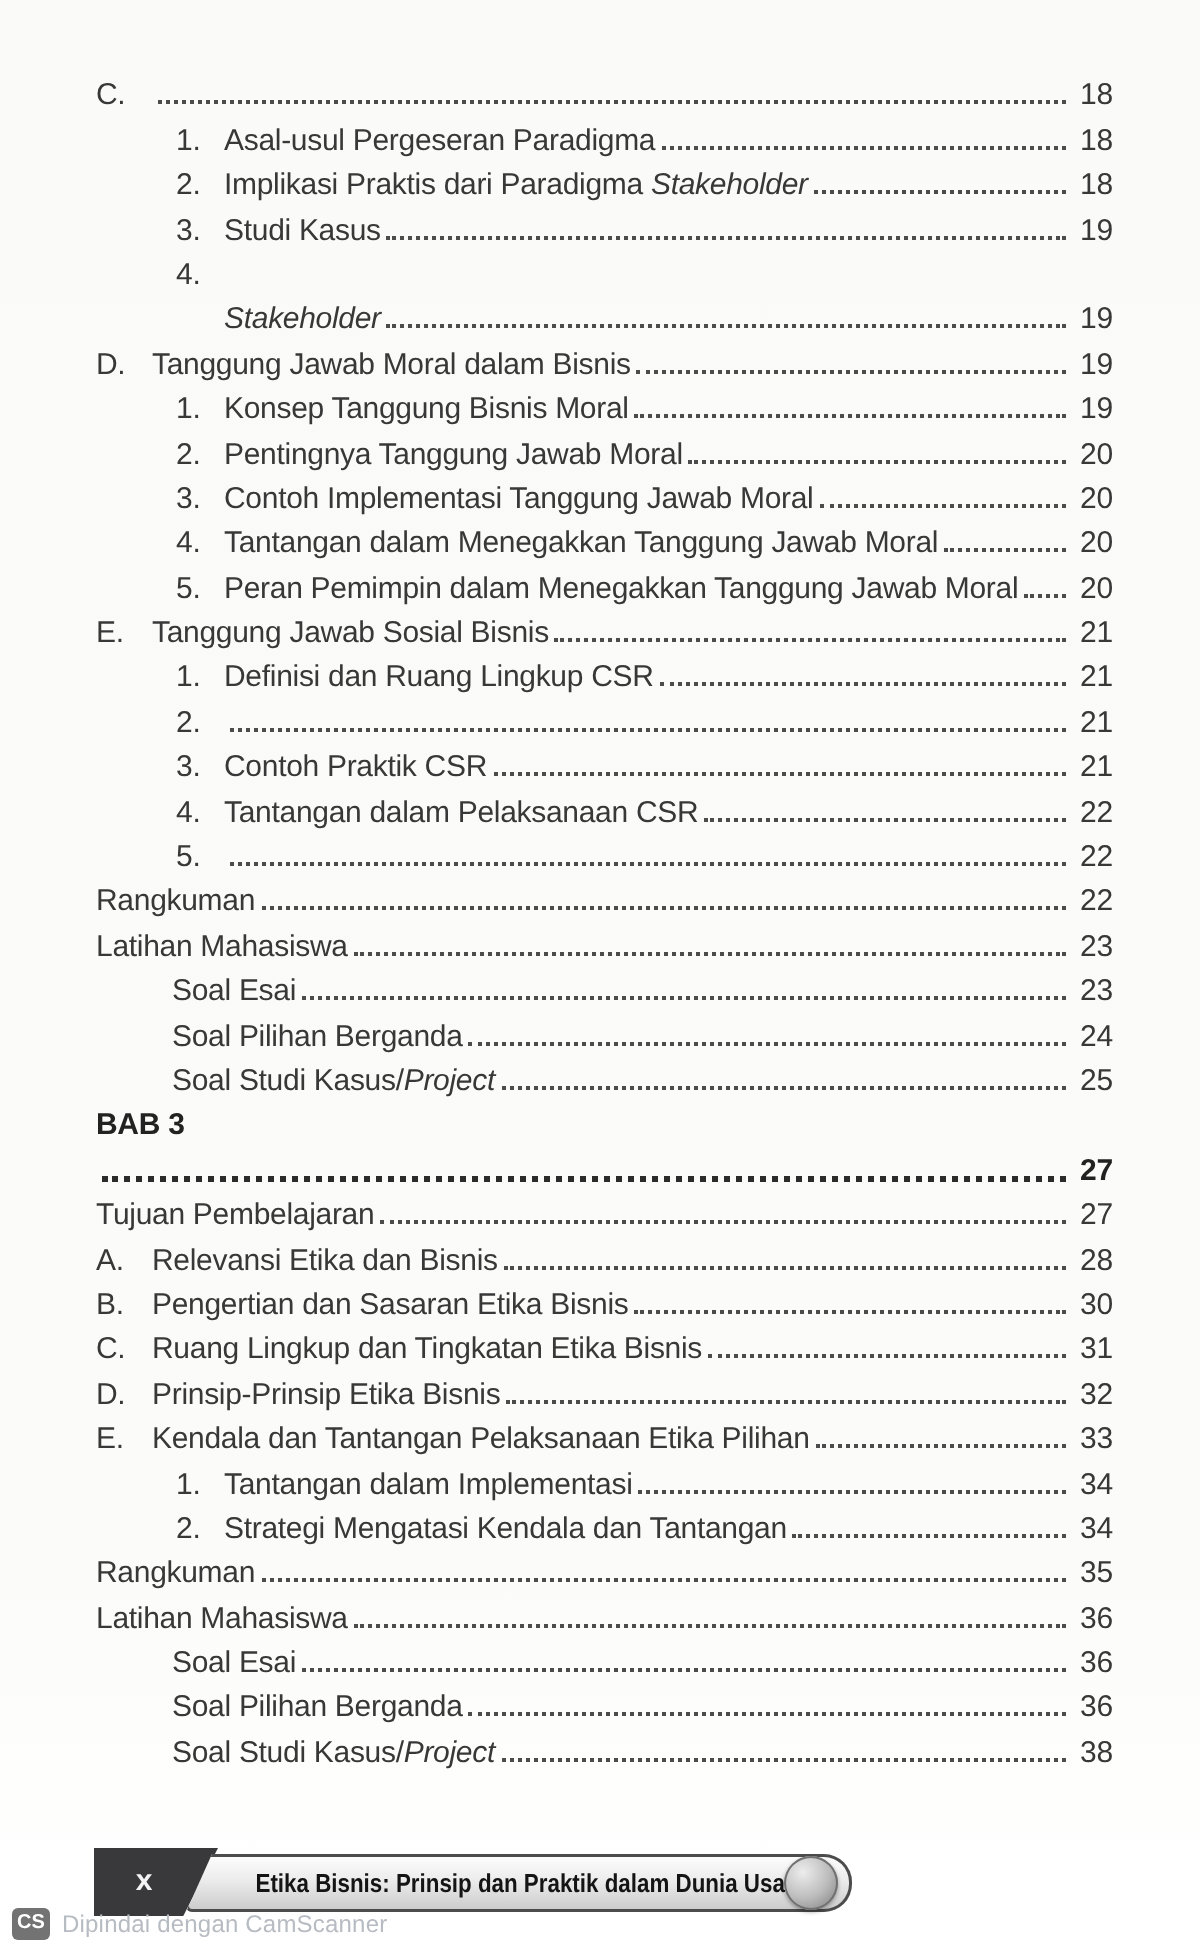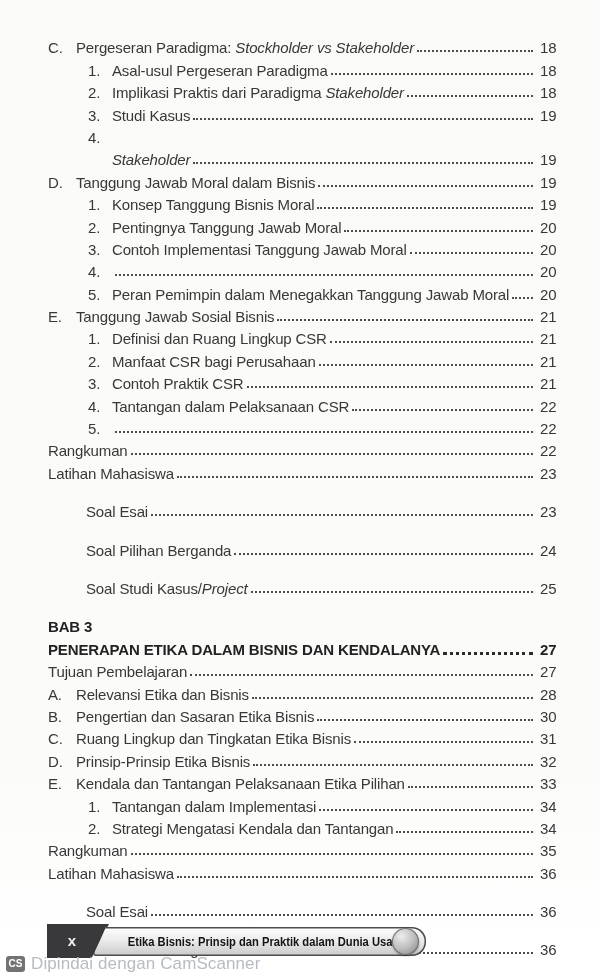--- a/index.html
+++ b/index.html
@@ -13,24 +13,24 @@
     position:absolute;top:34px;left:48px;right:26px;
     font-size:15px;letter-spacing:-0.15px;
   }
   .row{
     display:flex;align-items:flex-end;
     height:22.4px;white-space:nowrap;
   }
   .row .marker{flex:0 0 28px;}
   .row.sub{padding-left:40px;}
   .row.sub .marker{flex:0 0 24px;}
-  .row.soal{padding-left:38px;margin-top:16px;}
+  .row.soal{padding-left:38px;}
   .row.cont{padding-left:64px;}
   .row.bab{font-weight:700;color:#222;}
-  .row.gap{margin-top:16px;}
+  .row.gap{margin-top:0;}
   .it{font-style:italic;}
   .txt{flex:0 0 auto;}
   .leader{
     flex:1 1 auto;min-width:8px;
     border-bottom:2px dotted #4c4c4c;
     margin:0 7px 4px 3px;
   }
   .row.bab .leader{border-bottom:3px dotted #2b2b2b;margin-bottom:3px;}
   .leader.hid{visibility:hidden;}
   .pg{flex:0 0 34px;text-align:left;}
@@ -68,29 +68,28 @@
   
   .wm{
     position:absolute;left:6px;top:954px;
     display:flex;align-items:center;gap:6px;
   }
   .wm-badge{
     width:19px;height:16px;border-radius:3px;
     background:#737373;color:#fff;
     font-size:10px;font-weight:700;text-align:center;line-height:16px;
   }
-  .wm-text{color:#b7bbc2;font-size:17px;letter-spacing:0.1px;}
+  .wm-text{color:#b7bbc2;font-size:12px;letter-spacing:0.1px;}
 </style>
 </head>
 <body>
 
 <div class="toc">
     <div class="row letter">
       <span class="marker">C.</span>
-      <span class="txt"><span>Pergeseran Paradigma: </span><span class="it">Stockholder vs Stakeholder</span></span>
       <span class="leader"></span>
       <span class="pg">18</span>
     </div>
     <div class="row sub">
       <span class="marker">1.</span>
       <span class="txt"><span>Asal-usul Pergeseran Paradigma</span></span>
       <span class="leader"></span>
       <span class="pg">18</span>
     </div>
     <div class="row sub">
@@ -134,20 +133,21 @@
       <span class="pg">20</span>
     </div>
     <div class="row sub">
       <span class="marker">3.</span>
       <span class="txt"><span>Contoh Implementasi Tanggung Jawab Moral</span></span>
       <span class="leader"></span>
       <span class="pg">20</span>
     </div>
     <div class="row sub">
       <span class="marker">4.</span>
+      <span class="txt"><span>Tantangan dalam Menegakkan Tanggung Jawab Moral</span></span>
       <span class="leader"></span>
       <span class="pg">20</span>
     </div>
     <div class="row sub">
       <span class="marker">5.</span>
       <span class="txt"><span>Peran Pemimpin dalam Menegakkan Tanggung Jawab Moral</span></span>
       <span class="leader"></span>
       <span class="pg">20</span>
     </div>
     <div class="row letter">
@@ -157,21 +157,20 @@
       <span class="pg">21</span>
     </div>
     <div class="row sub">
       <span class="marker">1.</span>
       <span class="txt"><span>Definisi dan Ruang Lingkup CSR</span></span>
       <span class="leader"></span>
       <span class="pg">21</span>
     </div>
     <div class="row sub">
       <span class="marker">2.</span>
-      <span class="txt"><span>Manfaat CSR bagi Perusahaan</span></span>
       <span class="leader"></span>
       <span class="pg">21</span>
     </div>
     <div class="row sub">
       <span class="marker">3.</span>
       <span class="txt"><span>Contoh Praktik CSR</span></span>
       <span class="leader"></span>
       <span class="pg">21</span>
     </div>
     <div class="row sub">
@@ -209,21 +208,20 @@
       <span class="txt"><span>Soal Studi Kasus/</span><span class="it">Project</span></span>
       <span class="leader"></span>
       <span class="pg">25</span>
     </div>
     <div class="row bab gap">
       <span class="txt"><span>BAB 3</span></span>
       <span class="leader hid"></span>
       <span class="pg"></span>
     </div>
     <div class="row bab">
-      <span class="txt"><span>PENERAPAN ETIKA DALAM BISNIS DAN KENDALANYA</span></span>
       <span class="leader"></span>
       <span class="pg">27</span>
     </div>
     <div class="row top">
       <span class="txt"><span>Tujuan Pembelajaran</span></span>
       <span class="leader"></span>
       <span class="pg">27</span>
     </div>
     <div class="row letter">
       <span class="marker">A.</span>

